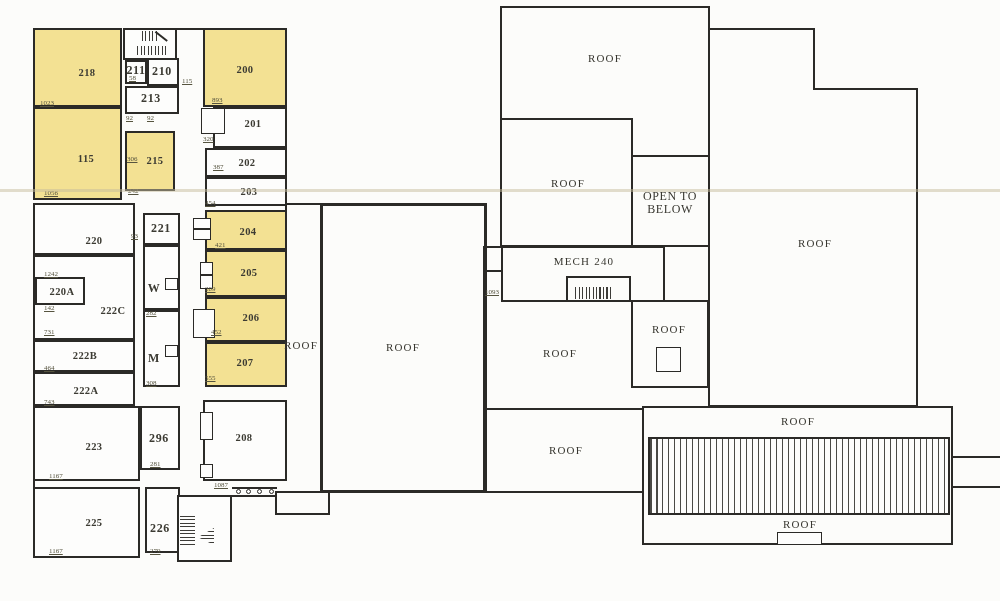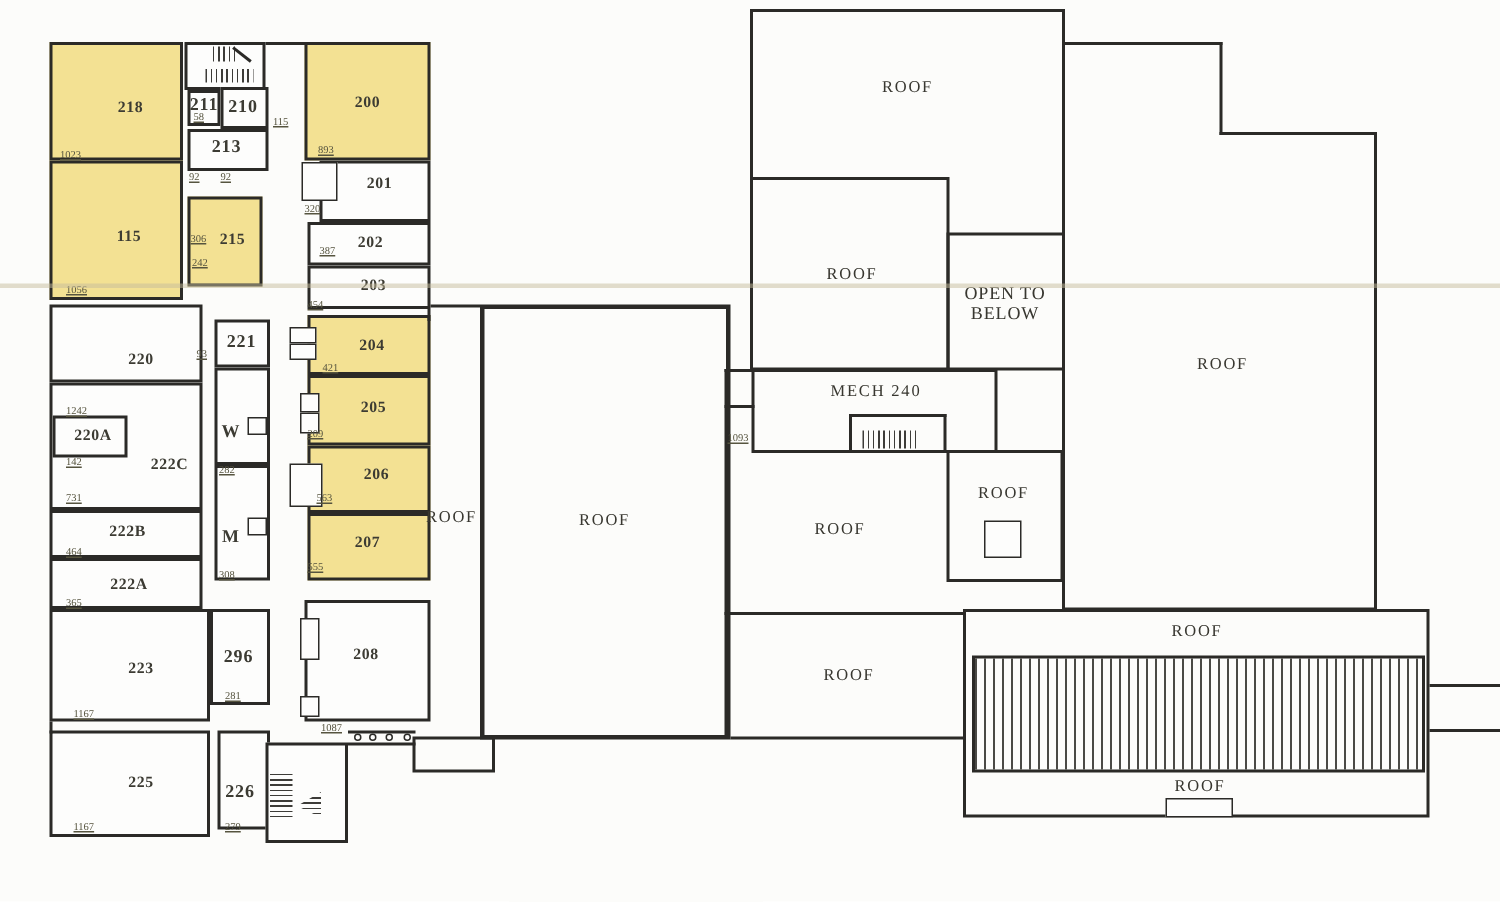--- a/index.html
+++ b/index.html
@@ -169,37 +169,37 @@
   <div class="lbl roof sm" style="left:670px;top:209px">BELOW</div>
   <div class="lbl roof" style="left:584px;top:261px">MECH 240</div>
 
   <div class="dim" style="left:40px;top:100px">1023</div>
   <div class="dim" style="left:44px;top:190px">1056</div>
   <div class="dim" style="left:129px;top:75px">58</div>
   <div class="dim" style="left:182px;top:78px">115</div>
   <div class="dim" style="left:126px;top:115px">92</div>
   <div class="dim" style="left:147px;top:115px">92</div>
   <div class="dim" style="left:127px;top:156px">306</div>
-  <div class="dim" style="left:128px;top:172px">242</div>
+  <div class="dim" style="left:128px;top:188px">242</div>
   <div class="dim" style="left:212px;top:97px">893</div>
   <div class="dim" style="left:203px;top:136px">320</div>
   <div class="dim" style="left:213px;top:164px">387</div>
   <div class="dim" style="left:205px;top:200px">454</div>
   <div class="dim" style="left:215px;top:242px">421</div>
   <div class="dim" style="left:205px;top:286px">209</div>
-  <div class="dim" style="left:211px;top:329px">563</div>
+  <div class="dim" style="left:211px;top:329px">452</div>
   <div class="dim" style="left:205px;top:375px">555</div>
   <div class="dim" style="left:131px;top:233px">93</div>
   <div class="dim" style="left:44px;top:271px">1242</div>
   <div class="dim" style="left:44px;top:305px">142</div>
   <div class="dim" style="left:146px;top:310px">282</div>
   <div class="dim" style="left:44px;top:329px">731</div>
   <div class="dim" style="left:44px;top:365px">464</div>
   <div class="dim" style="left:146px;top:380px">308</div>
-  <div class="dim" style="left:44px;top:399px">365</div>
+  <div class="dim" style="left:44px;top:399px">743</div>
   <div class="dim" style="left:49px;top:473px">1167</div>
   <div class="dim" style="left:150px;top:461px">281</div>
   <div class="dim" style="left:49px;top:548px">1167</div>
   <div class="dim" style="left:150px;top:548px">279</div>
   <div class="dim" style="left:214px;top:482px">1087</div>
   <div class="dim" style="left:485px;top:289px">1093</div>
 
   <div class="fold"></div>
 </div>
 

